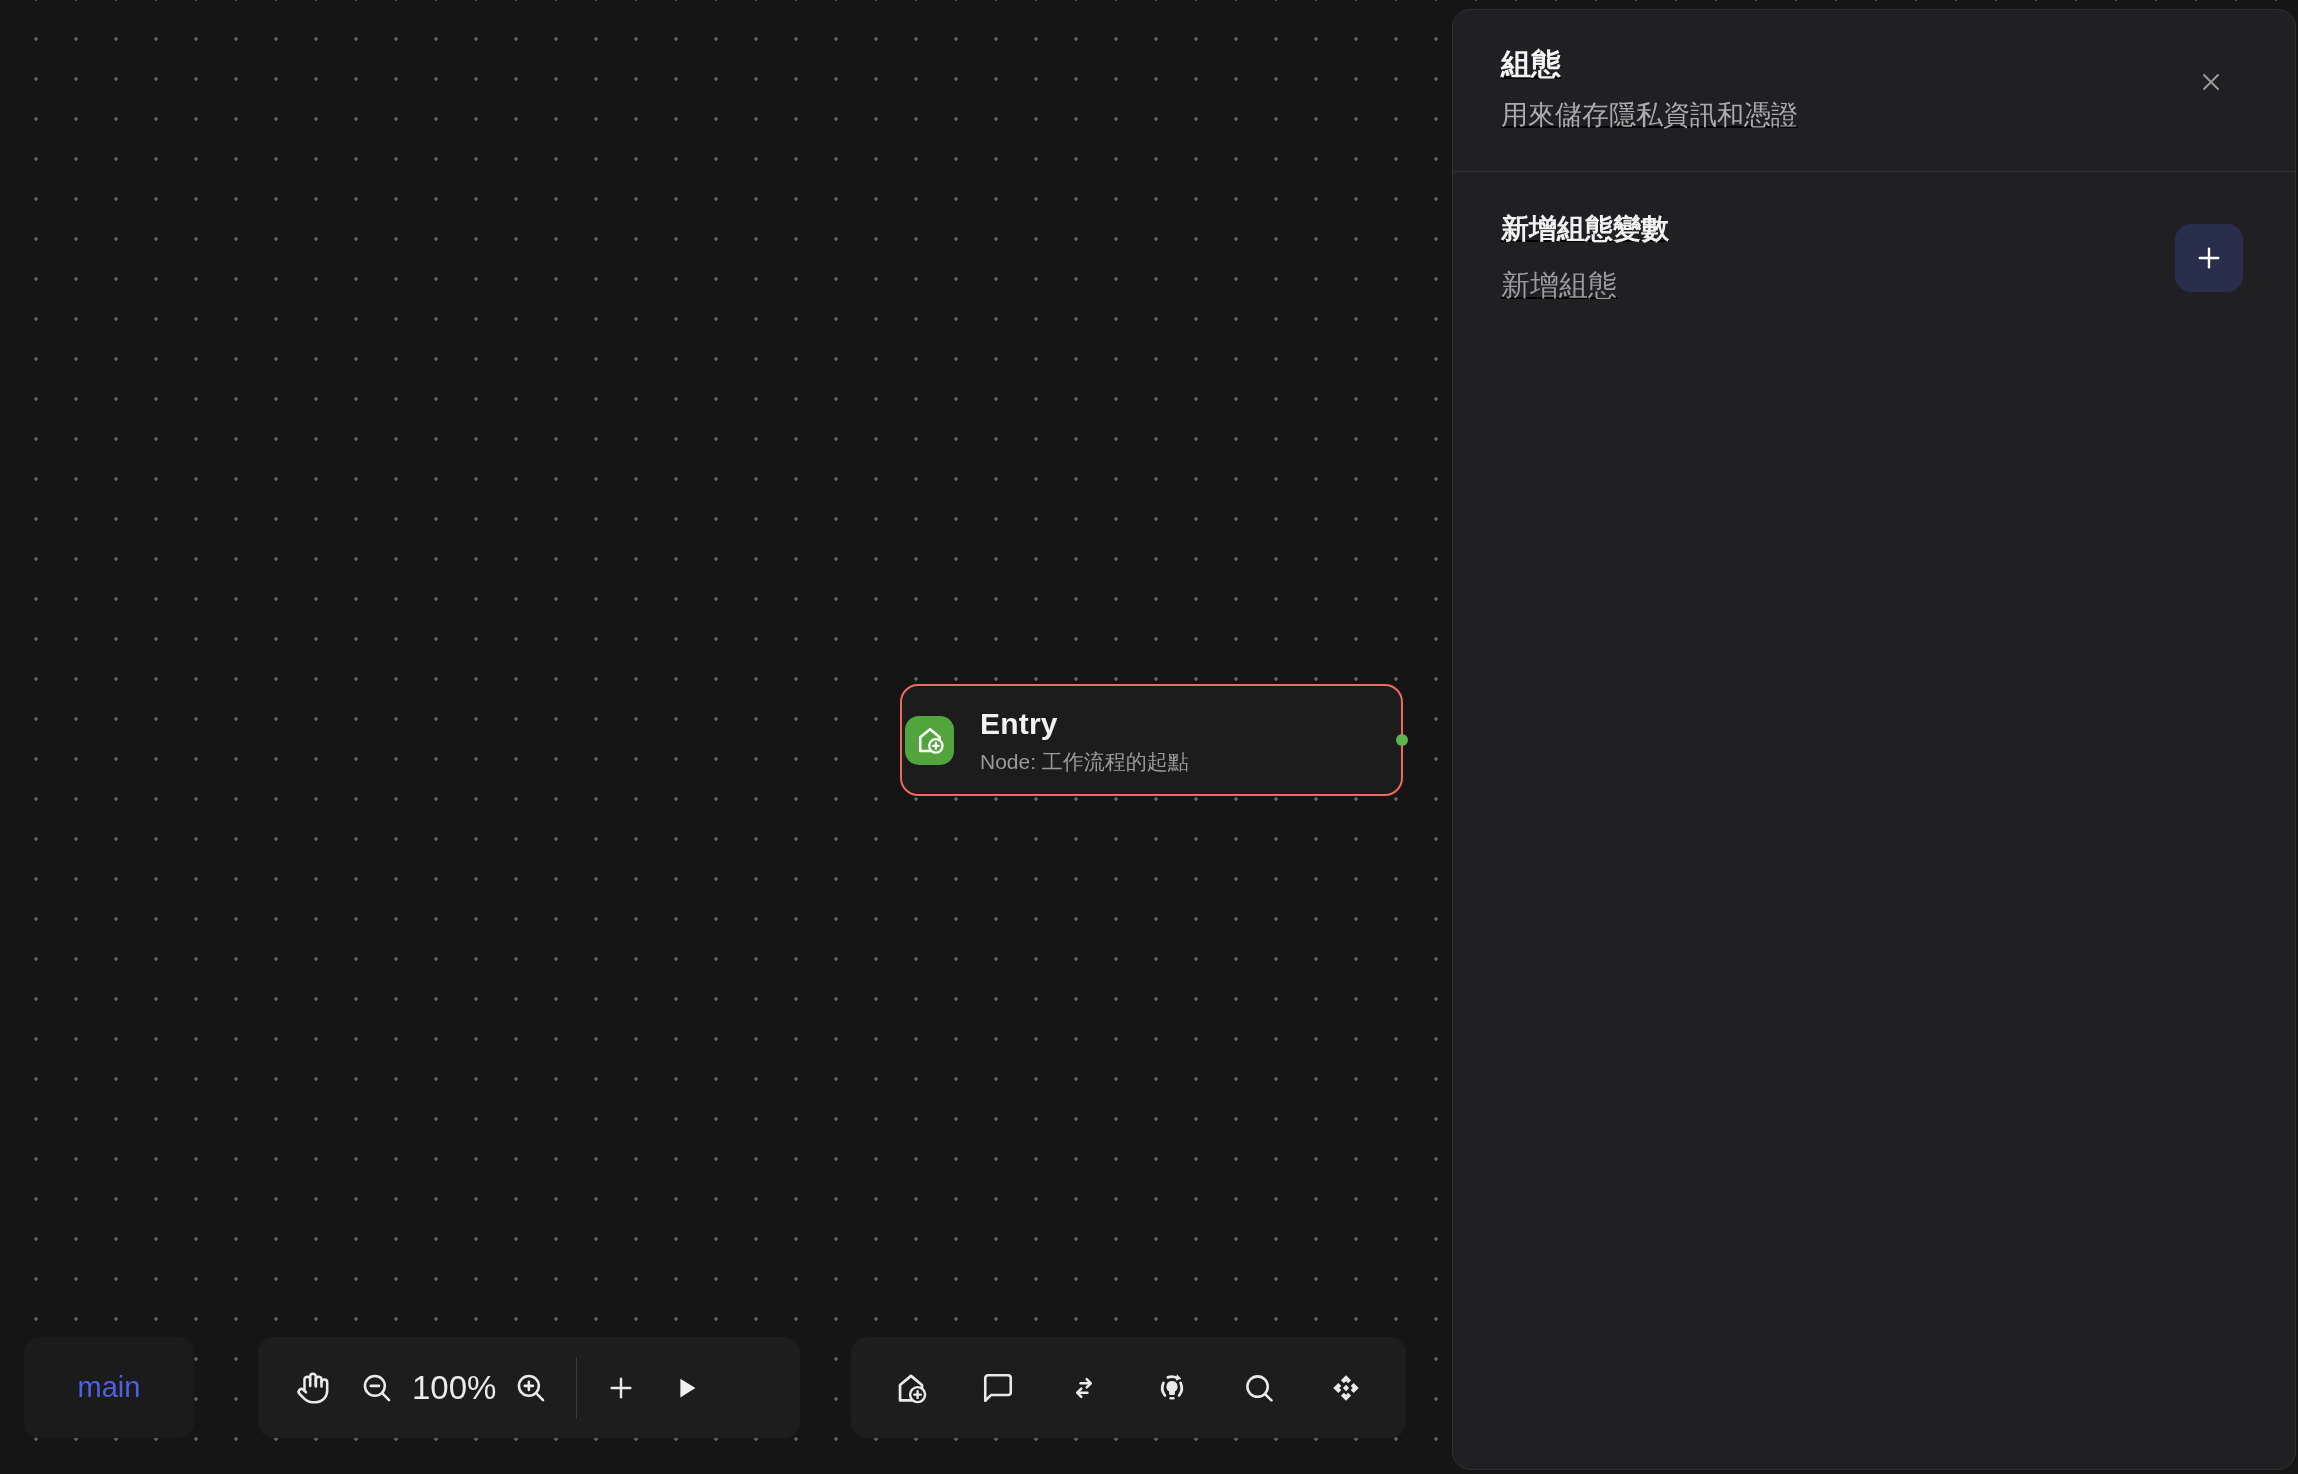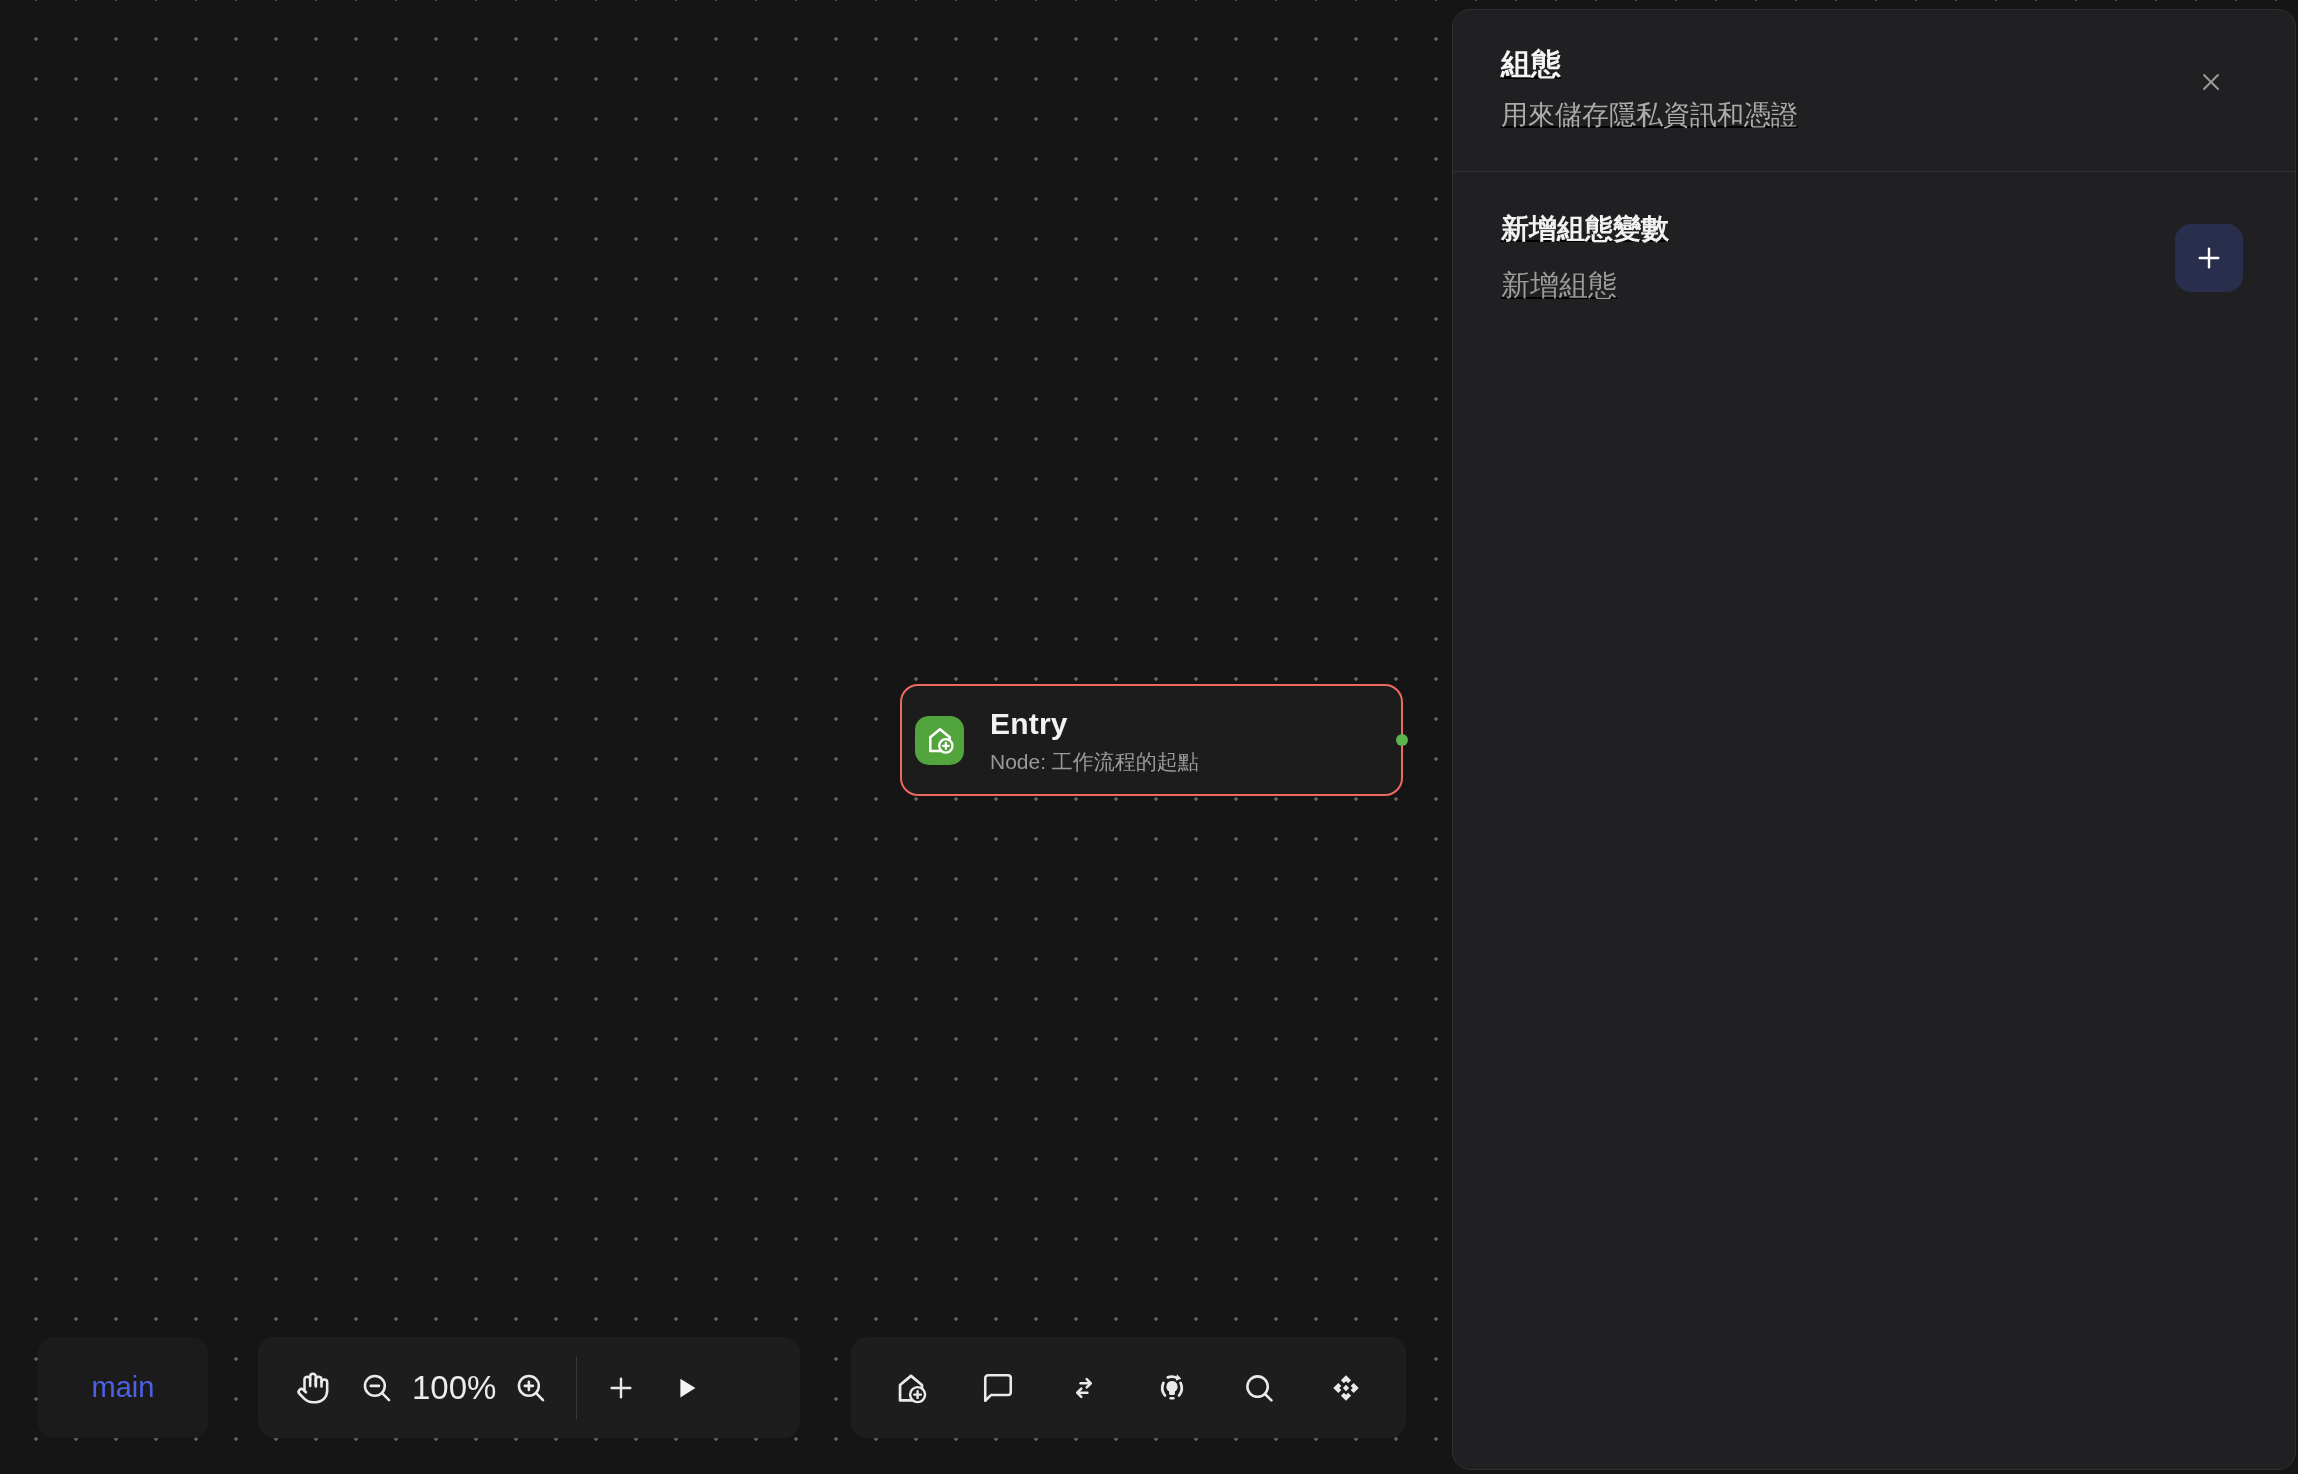--- a/index.html
+++ b/index.html
@@ -13,21 +13,21 @@
     position:absolute;inset:0;
     background-color:#151515;
     background-image:radial-gradient(circle,#626262 0 1.5px,transparent 1.9px);
     background-size:40px 40px;
     background-position:16px 19px;
   }
   
   .node{
     position:absolute;left:900px;top:684px;width:503px;height:112px;
     background:#1c1c1d;border:2px solid #ed6a5e;border-radius:18px;
-    display:flex;align-items:center;padding-left:13px;box-sizing:border-box;
+    display:flex;align-items:center;padding-left:3px;box-sizing:border-box;
   }
   .node-icon{
     width:49px;height:49px;border-radius:14px;background:#52a53d;
     display:flex;align-items:center;justify-content:center;flex:0 0 auto;
   }
   .node-text{margin-left:26px;line-height:1;}
   .node-title{font-size:30px;font-weight:600;color:#f2f2f2;letter-spacing:.2px;}
   .node-subtitle{font-size:21px;color:#9a9a9a;margin-top:12px;}
   .node-handle{
     position:absolute;right:-7px;top:50%;margin-top:-6px;width:12px;height:12px;
@@ -50,21 +50,21 @@
   .section{display:flex;justify-content:space-between;align-items:center;padding:38px 52px 0 48px;}
   .section-title{font-size:28px;font-weight:700;color:#f2f2f2;}
   .section-subtitle{font-size:29px;color:#9b9b9b;margin-top:18px;}
   .add-btn{
     width:68px;height:68px;border-radius:16px;background:#2a2e4d;border:none;
     display:flex;align-items:center;justify-content:center;cursor:pointer;flex:0 0 auto;
   }
   
   .pill{position:absolute;top:1337px;height:101px;background:#1d1d1e;border-radius:16px;box-sizing:border-box;}
   .branch-btn{
-    left:38px;width:170px;background:#1b1b1c;
+    left:24px;width:170px;background:#1b1b1c;
     display:flex;align-items:center;justify-content:center;cursor:pointer;
   }
   .branch-label{font-size:29px;font-weight:500;color:#4c60e2;}
   .zoom-bar{left:258px;width:542px;display:flex;align-items:center;padding:0 30px;}
   .zoom-level{font-size:33px;color:#ececec;margin:0 10px;min-width:78px;text-align:left;}
   .vdiv{width:1px;height:62px;background:#3a3a3c;margin:0 20px;}
   .actions-bar{left:851px;width:555px;display:flex;align-items:center;justify-content:space-between;padding:0 42px;}
   .icon-btn{
     display:flex;align-items:center;justify-content:center;cursor:pointer;
     background:none;border:none;padding:0;margin:0 8px;

